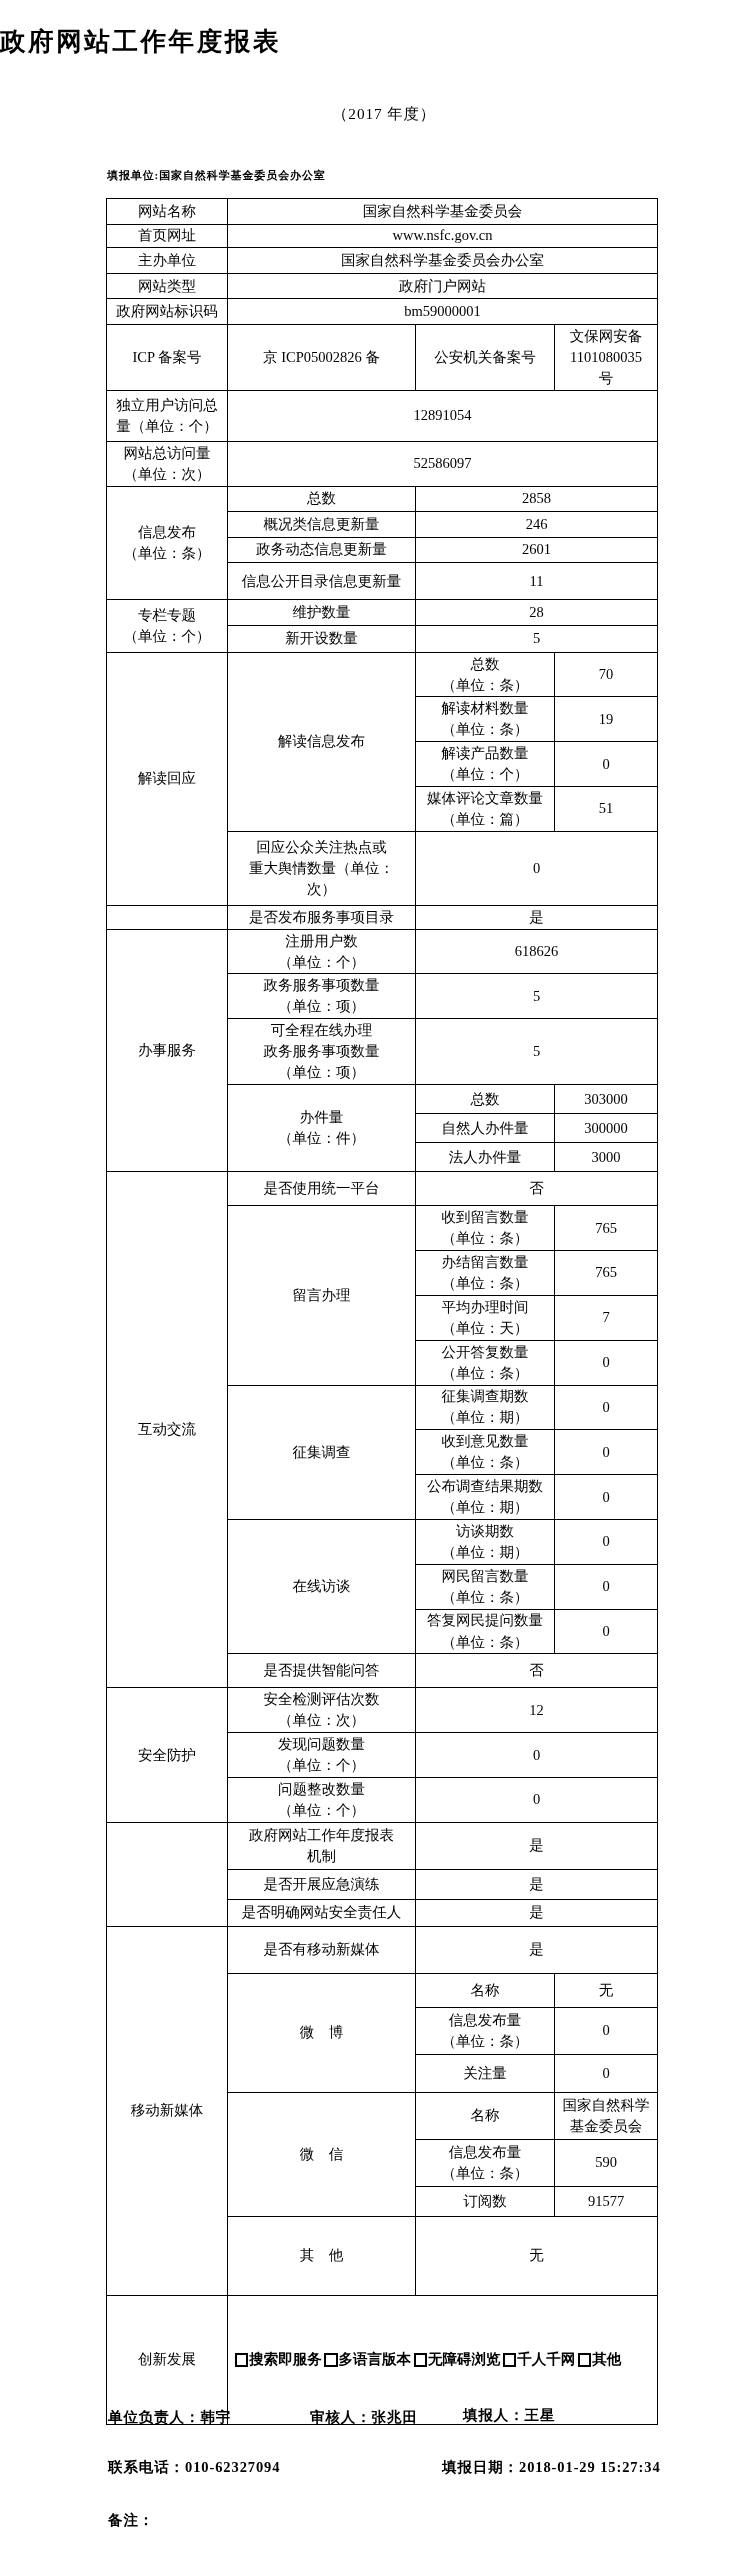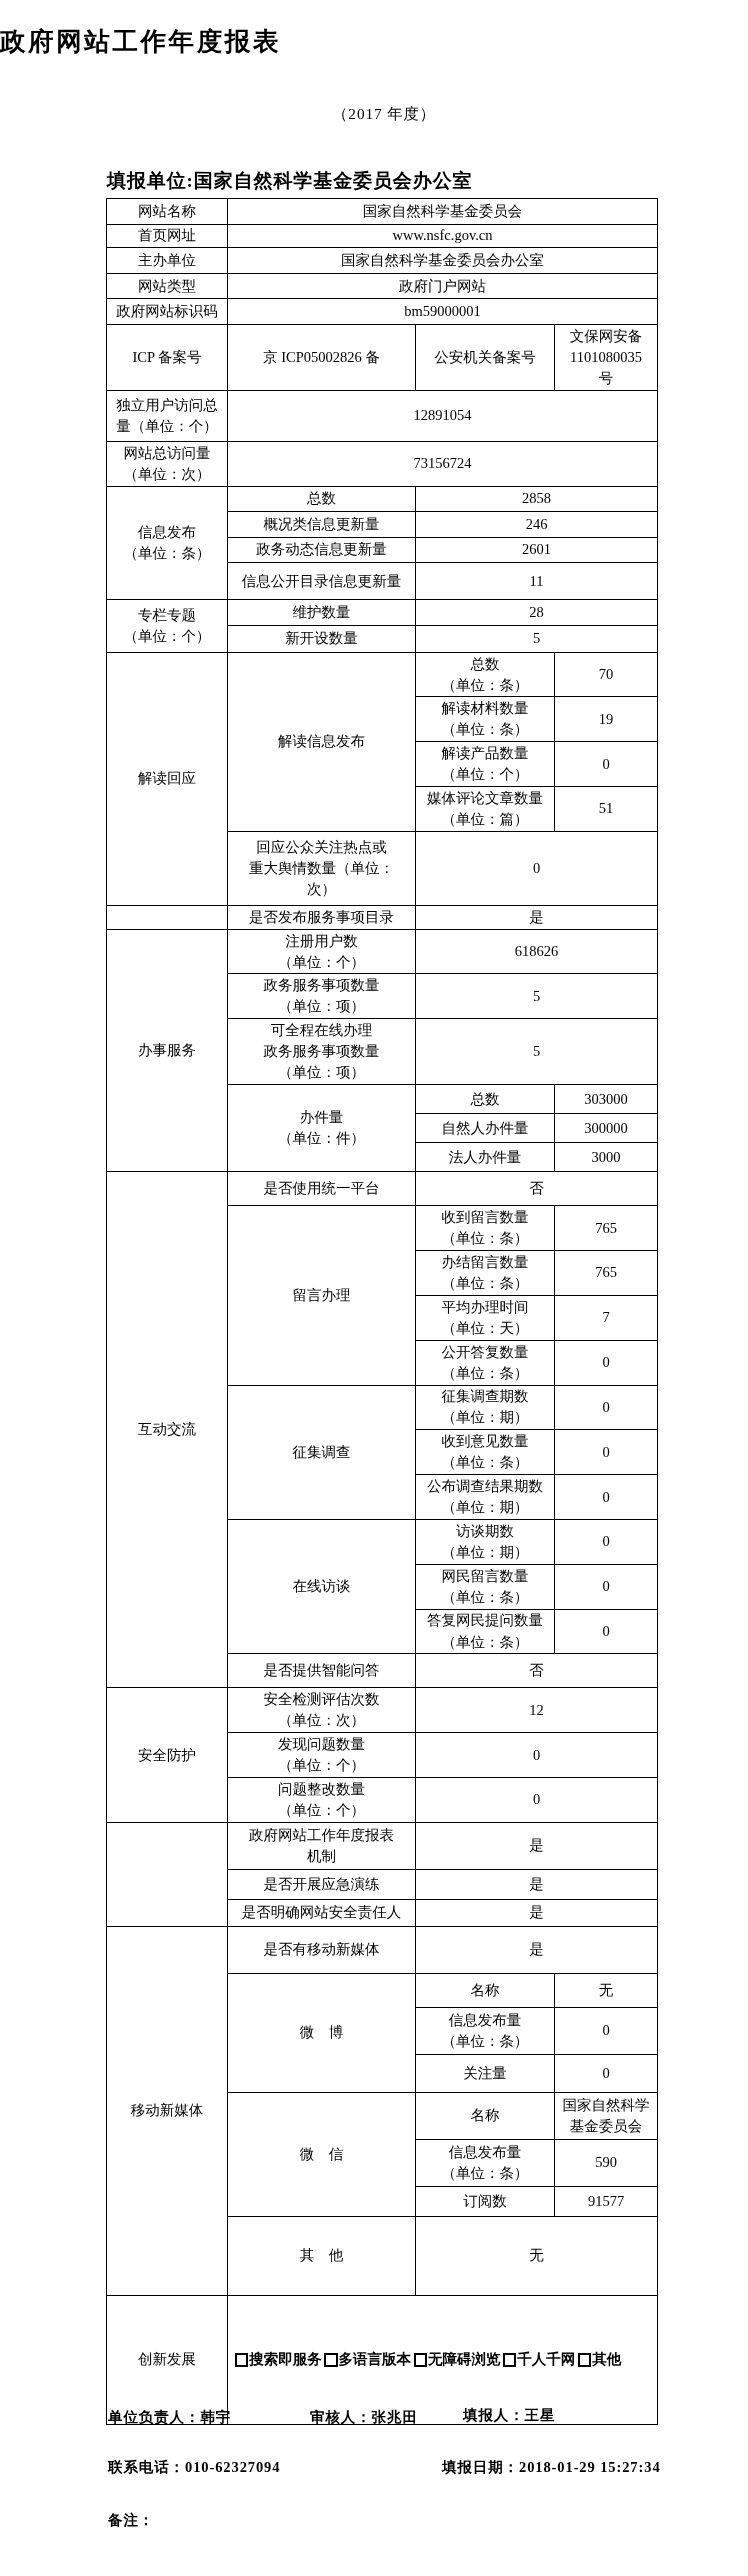--- a/index.html
+++ b/index.html
@@ -9,21 +9,21 @@
   }
   .title{
     position:absolute;top:24px;left:0;width:748px;text-align:left;
     font-size:25.5px;font-weight:700;letter-spacing:2.6px;
   }
   .subtitle{
     position:absolute;top:104px;left:16px;width:736px;text-align:center;
     font-size:15.3px;font-weight:400;letter-spacing:0.9px;
   }
   .unit-line{
-    position:absolute;top:168px;left:107px;font-size:19px;font-weight:700;letter-spacing:0.9px;
+    position:absolute;top:168px;left:107px;font-size:11px;font-weight:700;letter-spacing:0.9px;
   }
   table.report{
     position:absolute;left:106px;top:198px;width:550px;
     border-collapse:collapse;table-layout:fixed;
   }
   table.report td{
     border:1.7px solid #000;text-align:center;vertical-align:middle;
     font-size:14.5px;line-height:1.45;padding:0.9px 4.3px;
     white-space:pre-line;overflow:hidden;word-break:break-all;
   }
@@ -85,21 +85,21 @@
       </tr>
 
       <tr style="height:51px">
         <td>独立用户访问总
 量（单位：个）</td>
         <td colspan="3">12891054</td>
       </tr>
       <tr style="height:43px">
         <td>网站总访问量
 （单位：次）</td>
-        <td colspan="3">73156724</td>
+        <td colspan="3">52586097</td>
       </tr>
 
       <tr style="height:25.5px">
         <td rowspan="4">信息发布
 （单位：条）</td>
         <td>总数</td>
         <td colspan="2">2858</td>
       </tr>
       <tr style="height:25.5px">
         <td>概况类信息更新量</td>

